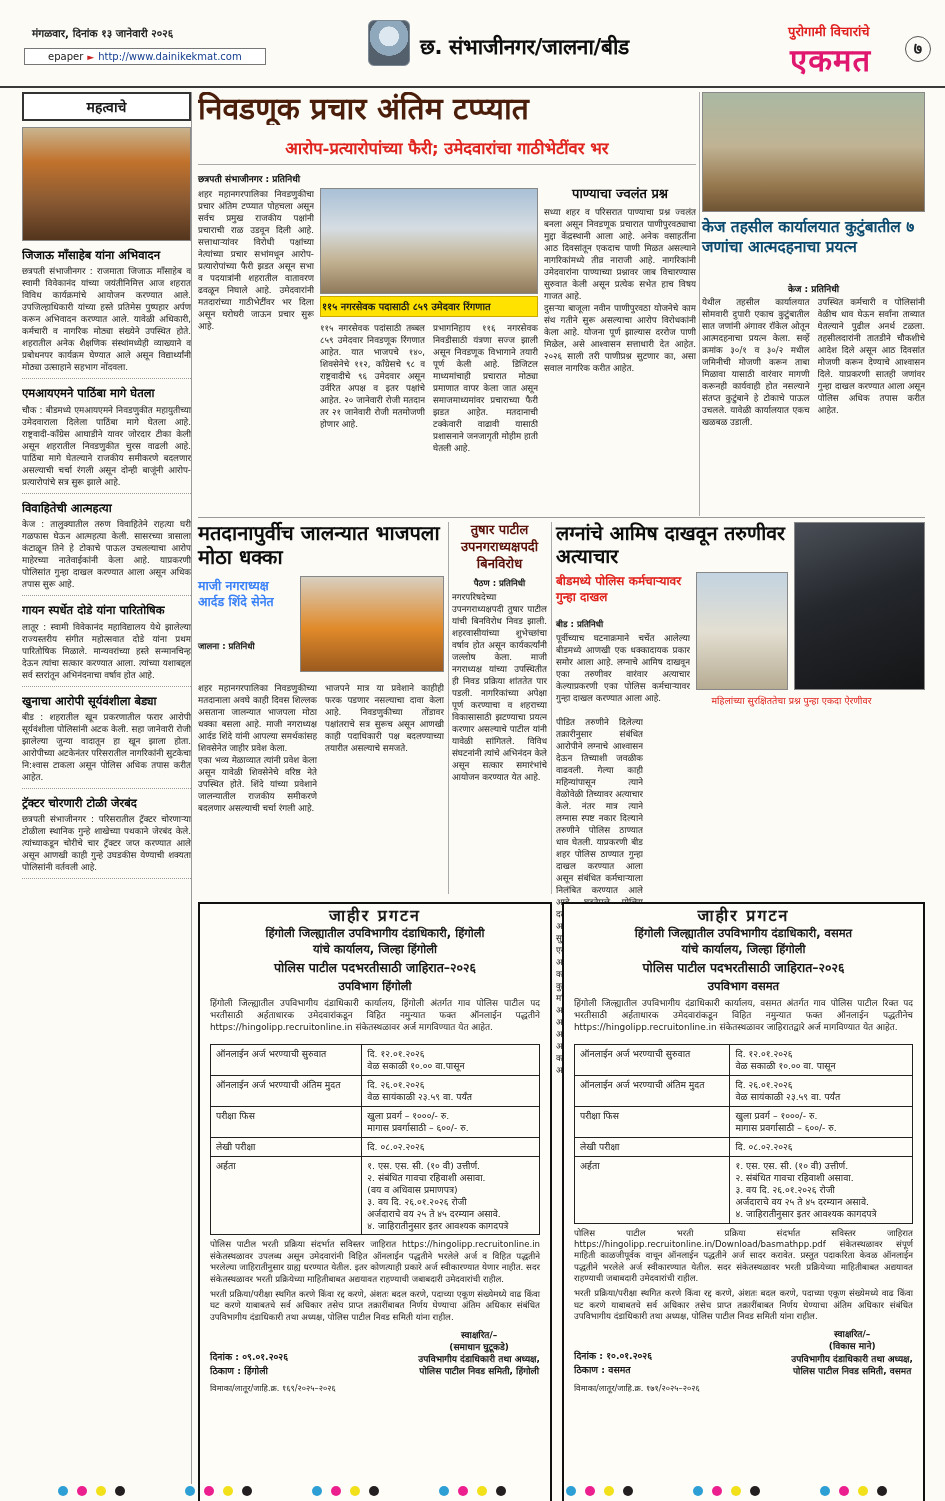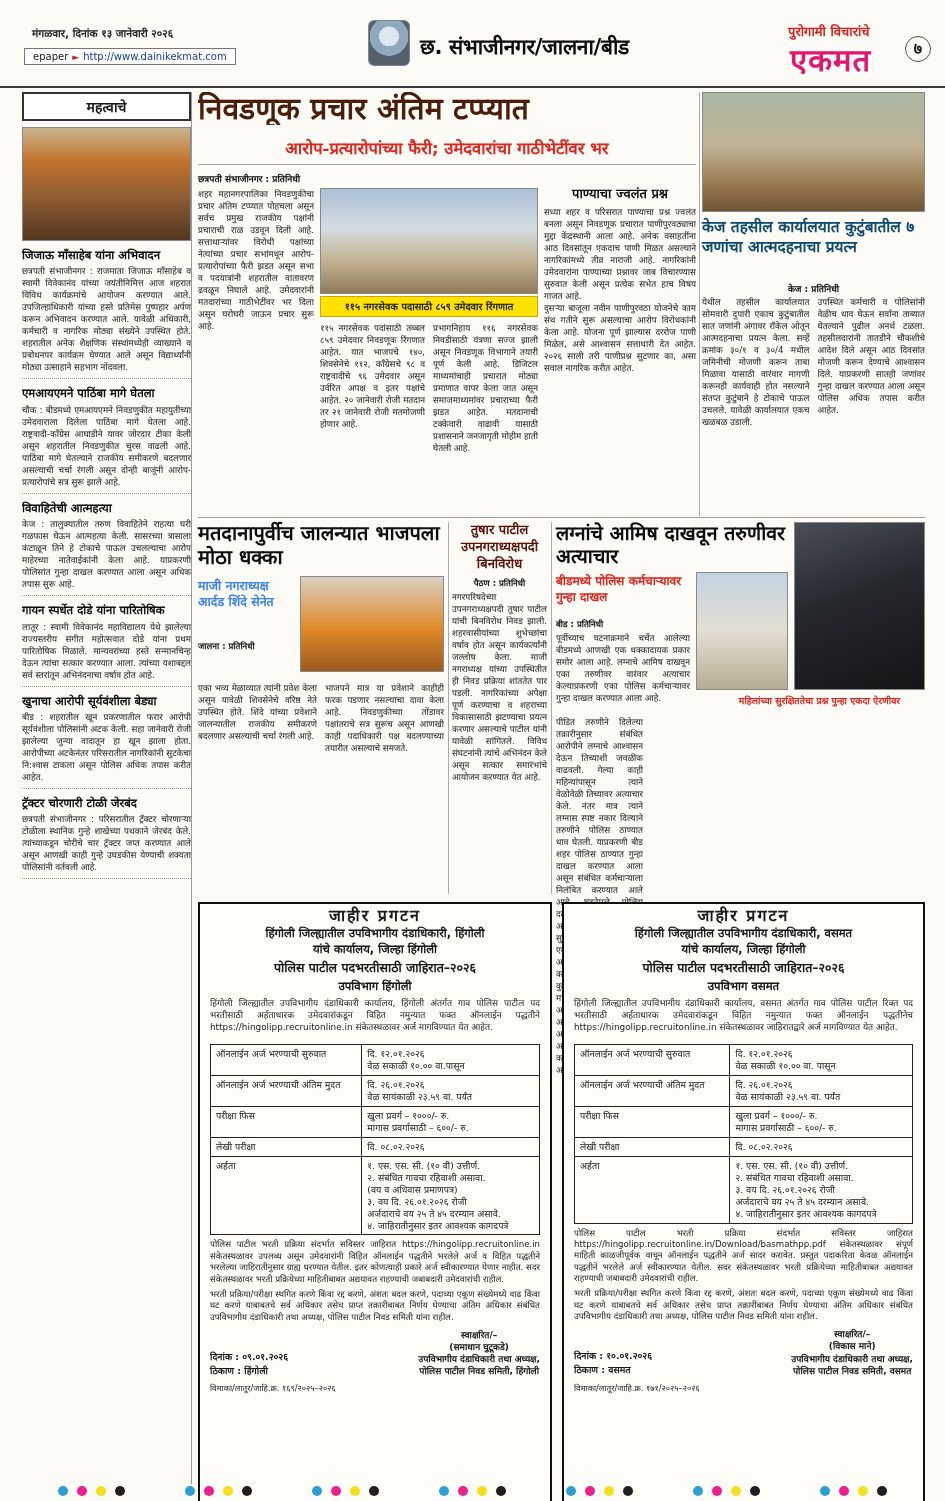--- a/index.html
+++ b/index.html
@@ -5,21 +5,21 @@
   * { box-sizing: border-box; margin: 0; padding: 0; }
   html,body { background:#9a9a9a; }
   .page {
     position: relative; width: 945px; height: 1501px; margin: 0 auto;
     background: #fcfbf6; color: #1a1a1a; overflow: hidden;
     font-family: "DejaVu Sans", "Liberation Sans", sans-serif;
   }
   
   .header { position:absolute; left:0; top:0; width:945px; height:88px; border-bottom:2px solid #3a3a3a; }
   .date-line { position:absolute; left:32px; top:26px; font-size:10.5px; font-weight:bold; color:#222; }
-  .epaper-box { position:absolute; left:24px; top:48px; border:1px solid #777; padding:2px 8px; font-size:10px;
+  .epaper-box { position:absolute; left:24px; top:48px; border:1px solid #777; padding:2px 23px; font-size:10px;
                 display:flex; align-items:center; gap:4px; background:#fff; }
   .epaper-arrow { color:#c22; font-size:9px; }
   .epaper-url { color:#143d8f; }
   .masthead-logo { position:absolute; left:368px; top:20px; width:42px; height:46px; border-radius:6px;
       background: radial-gradient(circle at 50% 35%, #dce7ef 0 28%, #8fa8bb 29% 55%, #54616d 56% 100%); border:1px solid #7b8793; }
   .edition-title { position:absolute; left:420px; top:32px; font-size:21px; font-weight:bold; color:#0d0d0d; letter-spacing:-0.3px; white-space:nowrap; }
   .tagline { position:absolute; left:788px; top:22px; font-size:13px; font-weight:bold; color:#e01f1f; }
   .brand { position:absolute; left:790px; top:38px; font-size:31px; font-weight:bold; color:#e0176f; letter-spacing:1px; }
   .page-no { position:absolute; right:14px; top:36px; width:26px; height:26px; border:1.5px solid #555; border-radius:50%;
              text-align:center; line-height:23px; font-size:16px; font-weight:bold; color:#222; }
@@ -44,21 +44,21 @@
   
   .lead { position:absolute; left:198px; top:92px; width:498px; height:422px; }
   .lead-headline { position:absolute; left:0; top:0; width:100%; font-size:30px; font-weight:bold; color:#4a1e0a;
                    line-height:1.1; white-space:nowrap; overflow:hidden; }
   .lead-subhead { position:absolute; left:0; top:44px; width:100%; text-align:center; font-size:16.5px; font-weight:bold; color:#e0231d; }
   .lead-rule { position:absolute; left:0; top:72px; width:100%; height:1px; background:#aaa; }
   .lead-byline { position:absolute; left:0; top:80px; }
   .lead-col1 { position:absolute; left:0; top:96px; width:116px; height:326px; }
   .lead-photo { top:96px; left:122px; width:218px; height:106px; }
   .lead-highlight { position:absolute; left:122px; top:204px; width:218px; background:#ffe200; border:1px solid #c9a800;
-                    font-size:9.8px; font-weight:bold; text-align:center; padding:3px 1px; white-space:nowrap; overflow:hidden; }
+                    font-size:9.8px; font-weight:bold; text-align:left; padding:3px 1px; white-space:nowrap; overflow:hidden; }
   .lead-colA { position:absolute; left:122px; top:230px; width:105px; height:192px; }
   .lead-colB { position:absolute; left:235px; top:230px; width:105px; height:192px; }
   .water-col { position:absolute; left:346px; top:92px; width:152px; height:330px; overflow:hidden; }
   .water-col h4 { font-size:13px; font-weight:bold; color:#111; text-align:center; margin-bottom:4px; }
   .pre { white-space:pre-line; }
   
   .kej { position:absolute; left:702px; top:92px; width:223px; height:422px; }
   .kej-photo { top:0; left:0; width:223px; height:120px; }
   .kej h2 { position:absolute; left:0; top:126px; width:100%; font-size:15.5px; line-height:1.28; color:#0c4a6e; }
   .kej-byline { position:absolute; left:0; top:190px; width:100%; text-align:center; }
@@ -74,21 +74,21 @@
   .tushar h3 { font-size:13px; line-height:1.3; color:#5a1008; text-align:center; margin-bottom:4px; }
   .tushar-byline { text-align:center; font-size:8.5px; font-weight:bold; margin-bottom:3px; }
   .tushar-body { height:300px; overflow:hidden; }
   .beed { position:absolute; left:556px; top:522px; width:369px; height:372px; }
   .beed h2 { position:absolute; left:0; top:0; width:232px; font-size:19.5px; line-height:1.18; color:#0d0d0d; }
   .beed-sub { position:absolute; left:0; top:52px; width:136px; font-size:12px; font-weight:bold; color:#e0231d; line-height:1.3; }
   .beed-byline { position:absolute; left:0; top:96px; font-size:8.5px; font-weight:bold; }
   .beed-woman { top:0; left:238px; width:131px; height:168px; }
   .beed-police { top:50px; left:140px; width:92px; height:118px; }
   .beed-col1 { position:absolute; left:0; top:110px; width:134px; height:78px; }
-  .beed-caption { position:absolute; left:146px; top:172px; width:235px; font-size:9.3px; font-weight:bold; color:#e0231d;
+  .beed-caption { position:absolute; left:118px; top:172px; width:235px; font-size:9.3px; font-weight:normal; color:#e0231d;
                   text-align:center; white-space:nowrap; overflow:hidden; }
   .beed-body { position:absolute; left:0; top:194px; width:100%; height:178px; column-count:4; column-gap:7px; }
   
   .ad { position:absolute; top:902px; height:742px; border:2px solid #111; background:#fffdf8; padding:0 10px; overflow:hidden; }
   .ad1 { left:198px; width:354px; }
   .ad2 { left:562px; width:363px; }
   .ad-title { text-align:center; font-weight:bold; font-size:16px; letter-spacing:2px; }
   .ad-line { text-align:center; font-weight:bold; font-size:11.5px; line-height:1.35; }
   .ad-subject { text-align:center; font-weight:bold; font-size:12.5px; margin-top:2px; }
   .ad-division { text-align:center; font-weight:bold; font-size:11.5px; margin:2px 0 4px; }
@@ -171,36 +171,37 @@
       <div class="body-text pre">सध्या शहर व परिसरात पाण्याचा प्रश्न ज्वलंत बनला असून निवडणूक प्रचारात पाणीपुरवठ्याचा मुद्दा केंद्रस्थानी आला आहे. अनेक वसाहतींना आठ दिवसांतून एकदाच पाणी मिळत असल्याने नागरिकांमध्ये तीव्र नाराजी आहे. नागरिकांनी उमेदवारांना पाण्याच्या प्रश्नावर जाब विचारण्यास सुरुवात केली असून प्रत्येक सभेत हाच विषय गाजत आहे.
 दुसऱ्या बाजूला नवीन पाणीपुरवठा योजनेचे काम संथ गतीने सुरू असल्याचा आरोप विरोधकांनी केला आहे. योजना पूर्ण झाल्यास दररोज पाणी मिळेल, असे आश्वासन सत्ताधारी देत आहेत. २०२६ साली तरी पाणीप्रश्न सुटणार का, असा सवाल नागरिक करीत आहेत.</div>
     </div>
   </div>
 
   <div class="kej">
     <div class="photo kej-photo ph-people"></div>
     <h2>केज तहसील कार्यालयात कुटुंबातील ७ जणांचा आत्मदहनाचा प्रयत्न</h2>
     <div class="byline kej-byline">केज : प्रतिनिधी</div>
     <div class="kej-body">
-      <p class="body-text">येथील तहसील कार्यालयात सोमवारी दुपारी एकाच कुटुंबातील सात जणांनी अंगावर रॉकेल ओतून आत्मदहनाचा प्रयत्न केला. सर्व्हे क्रमांक ३०/१ व ३०/4 मधील जमिनीची मोजणी करून ताबा मिळावा यासाठी वारंवार मागणी करूनही कार्यवाही होत नसल्याने संतप्त कुटुंबाने हे टोकाचे पाऊल उचलले. यावेळी कार्यालयात एकच खळबळ उडाली.</p>
+      <p class="body-text">येथील तहसील कार्यालयात सोमवारी दुपारी एकाच कुटुंबातील सात जणांनी अंगावर रॉकेल ओतून आत्मदहनाचा प्रयत्न केला. सर्व्हे क्रमांक ३०/१ व ३०/२ मधील जमिनीची मोजणी करून ताबा मिळावा यासाठी वारंवार मागणी करूनही कार्यवाही होत नसल्याने संतप्त कुटुंबाने हे टोकाचे पाऊल उचलले. यावेळी कार्यालयात एकच खळबळ उडाली.</p>
       <p class="body-text">उपस्थित कर्मचारी व पोलिसांनी वेळीच धाव घेऊन सर्वांना ताब्यात घेतल्याने पुढील अनर्थ टळला. तहसीलदारांनी तातडीने चौकशीचे आदेश दिले असून आठ दिवसांत मोजणी करून देण्याचे आश्वासन दिले. याप्रकरणी सातही जणांवर गुन्हा दाखल करण्यात आला असून पोलिस अधिक तपास करीत आहेत.</p>
     </div>
   </div>
 
   <div class="vline" style="left:699px; top:92px; height:424px;"></div>
   <div class="hline" style="left:198px; top:517px; width:727px;"></div>
   <div class="vline" style="left:448px; top:522px; height:372px;"></div>
   <div class="vline" style="left:551px; top:522px; height:372px;"></div>
 
   <div class="bjp">
     <h2>मतदानापुर्वीच जालन्यात भाजपला मोठा धक्का</h2>
     <div class="bjp-sub">माजी नगराध्यक्ष आर्दड शिंदे सेनेत</div>
     <div class="bjp-byline">जालना : प्रतिनिधी</div>
     <div class="photo bjp-photo ph-man"></div>
     <div class="bjp-body">
+      <p class="body-text">शहर महानगरपालिका निवडणुकीच्या मतदानाला अवघे काही दिवस शिल्लक असताना जालन्यात भाजपला मोठा धक्का बसला आहे. माजी नगराध्यक्ष आर्दड शिंदे यांनी आपल्या समर्थकांसह शिवसेनेत जाहीर प्रवेश केला.</p>
       <p class="body-text">एका भव्य मेळाव्यात त्यांनी प्रवेश केला असून यावेळी शिवसेनेचे वरिष्ठ नेते उपस्थित होते. शिंदे यांच्या प्रवेशाने जालन्यातील राजकीय समीकरणे बदलणार असल्याची चर्चा रंगली आहे.</p>
       <p class="body-text">भाजपने मात्र या प्रवेशाने काहीही फरक पडणार नसल्याचा दावा केला आहे. निवडणुकीच्या तोंडावर पक्षांतराचे सत्र सुरूच असून आणखी काही पदाधिकारी पक्ष बदलण्याच्या तयारीत असल्याचे समजते.</p>
     </div>
   </div>
 
   <div class="tushar">
     <h3>तुषार पाटील उपनगराध्यक्षपदी बिनविरोध</h3>
     <div class="tushar-byline">पैठण : प्रतिनिधी</div>
     <div class="body-text tushar-body">नगरपरिषदेच्या उपनगराध्यक्षपदी तुषार पाटील यांची बिनविरोध निवड झाली. शहरवासीयांच्या शुभेच्छांचा वर्षाव होत असून कार्यकर्त्यांनी जल्लोष केला. माजी नगराध्यक्ष यांच्या उपस्थितीत ही निवड प्रक्रिया शांततेत पार पडली. नागरिकांच्या अपेक्षा पूर्ण करण्याचा व शहराच्या विकासासाठी झटण्याचा प्रयत्न करणार असल्याचे पाटील यांनी यावेळी सांगितले. विविध संघटनांनी त्यांचे अभिनंदन केले असून सत्कार समारंभांचे आयोजन करण्यात येत आहे.</div>
   </div>

